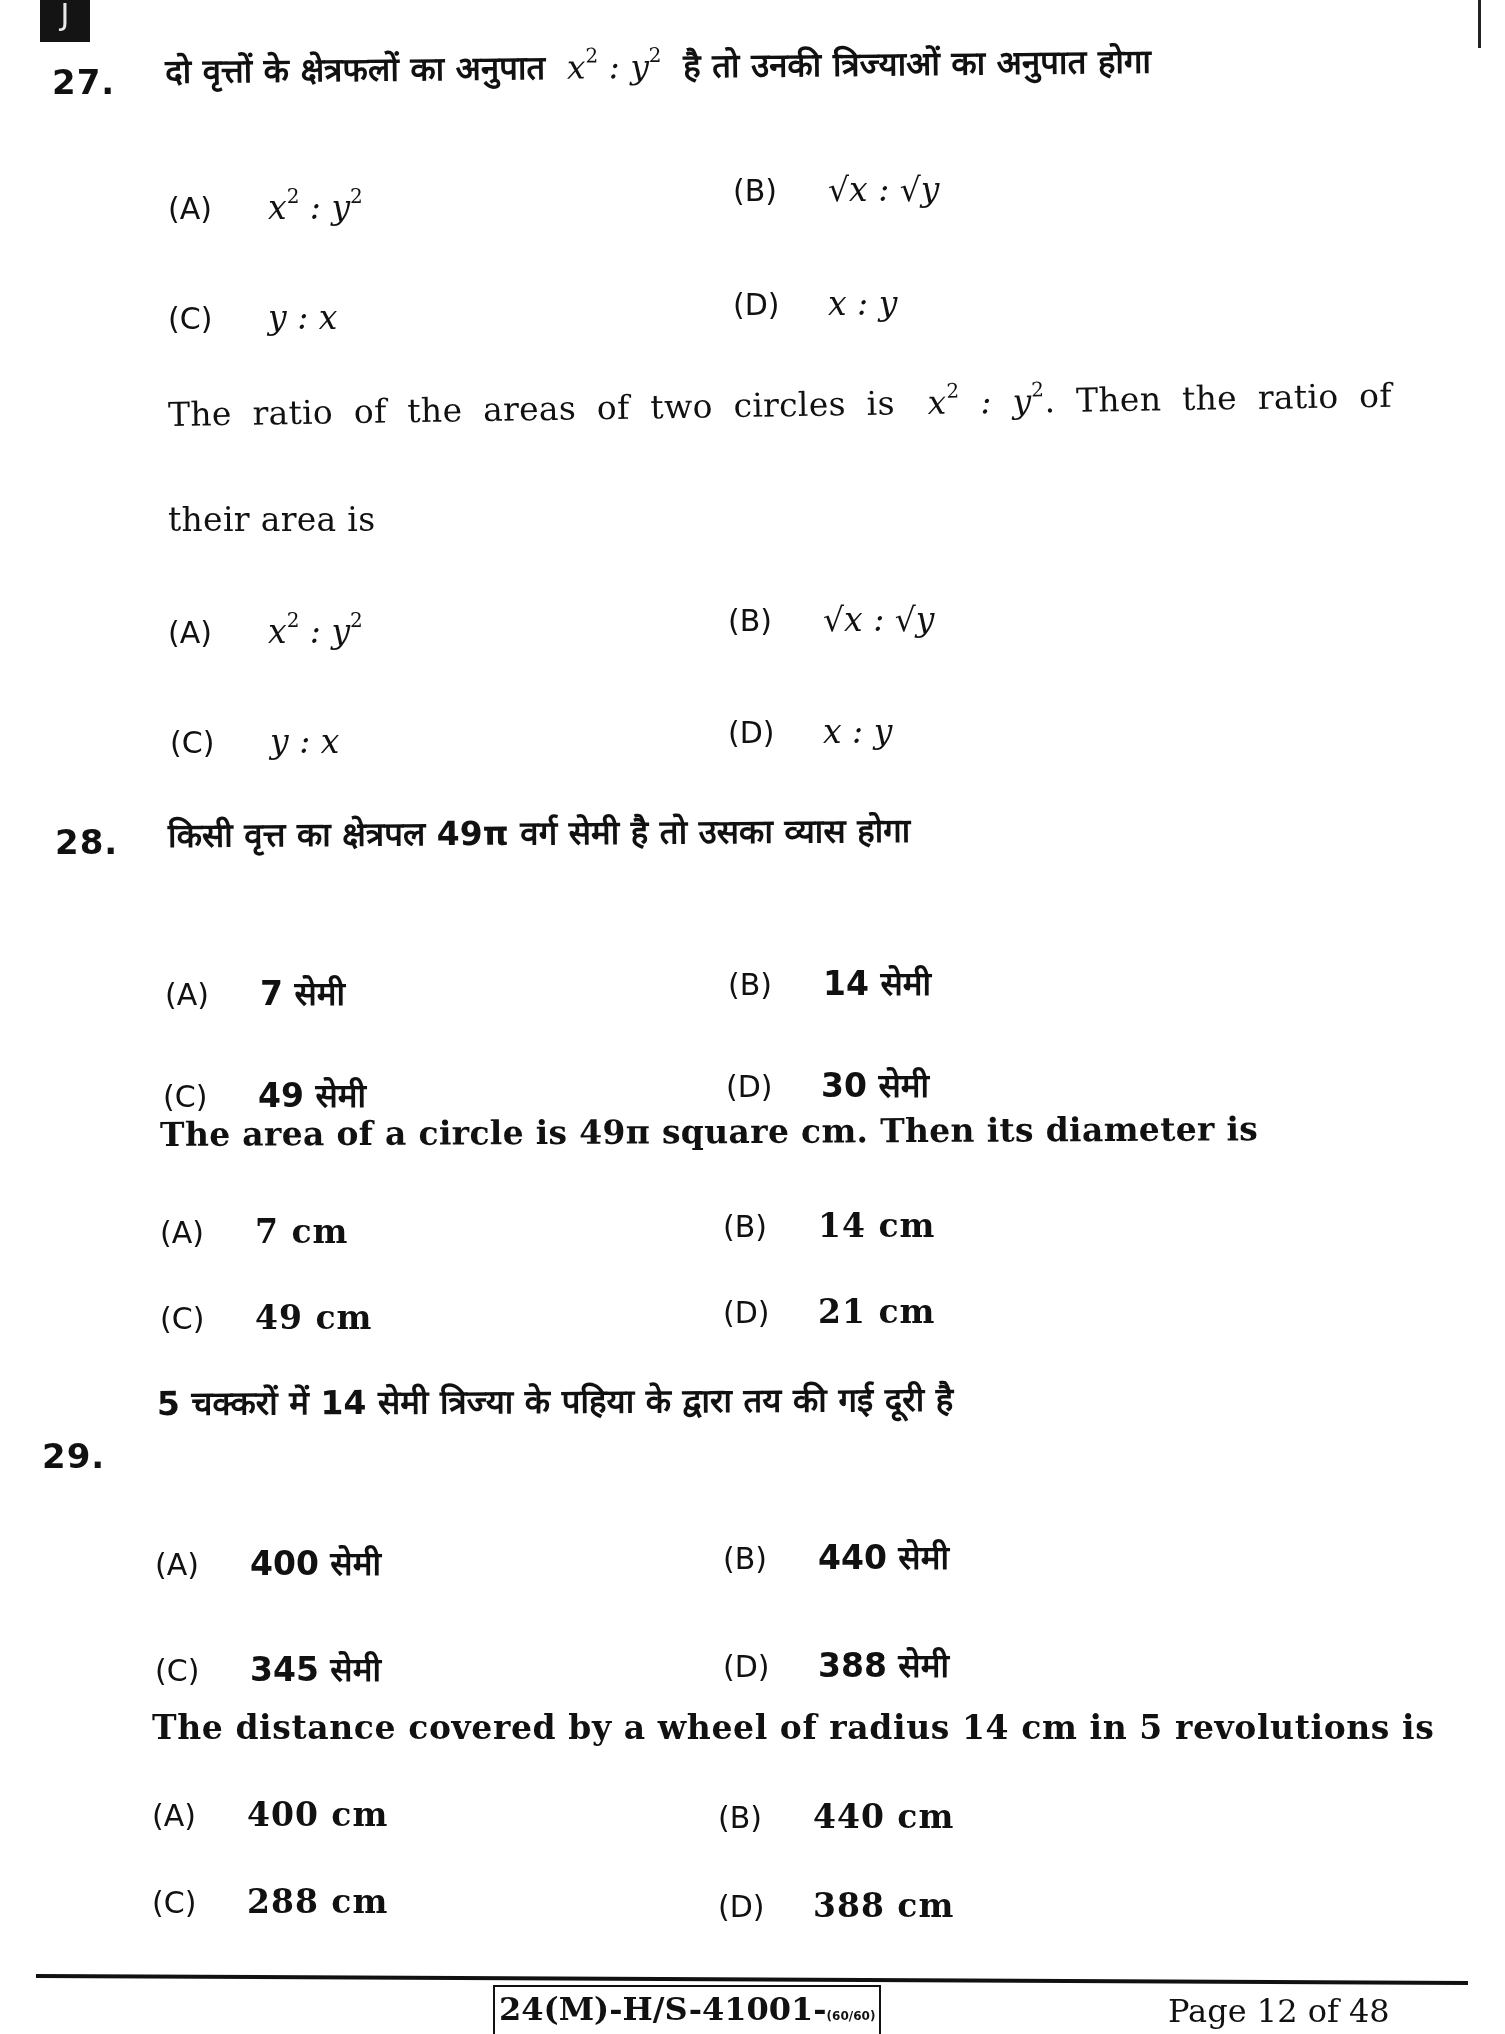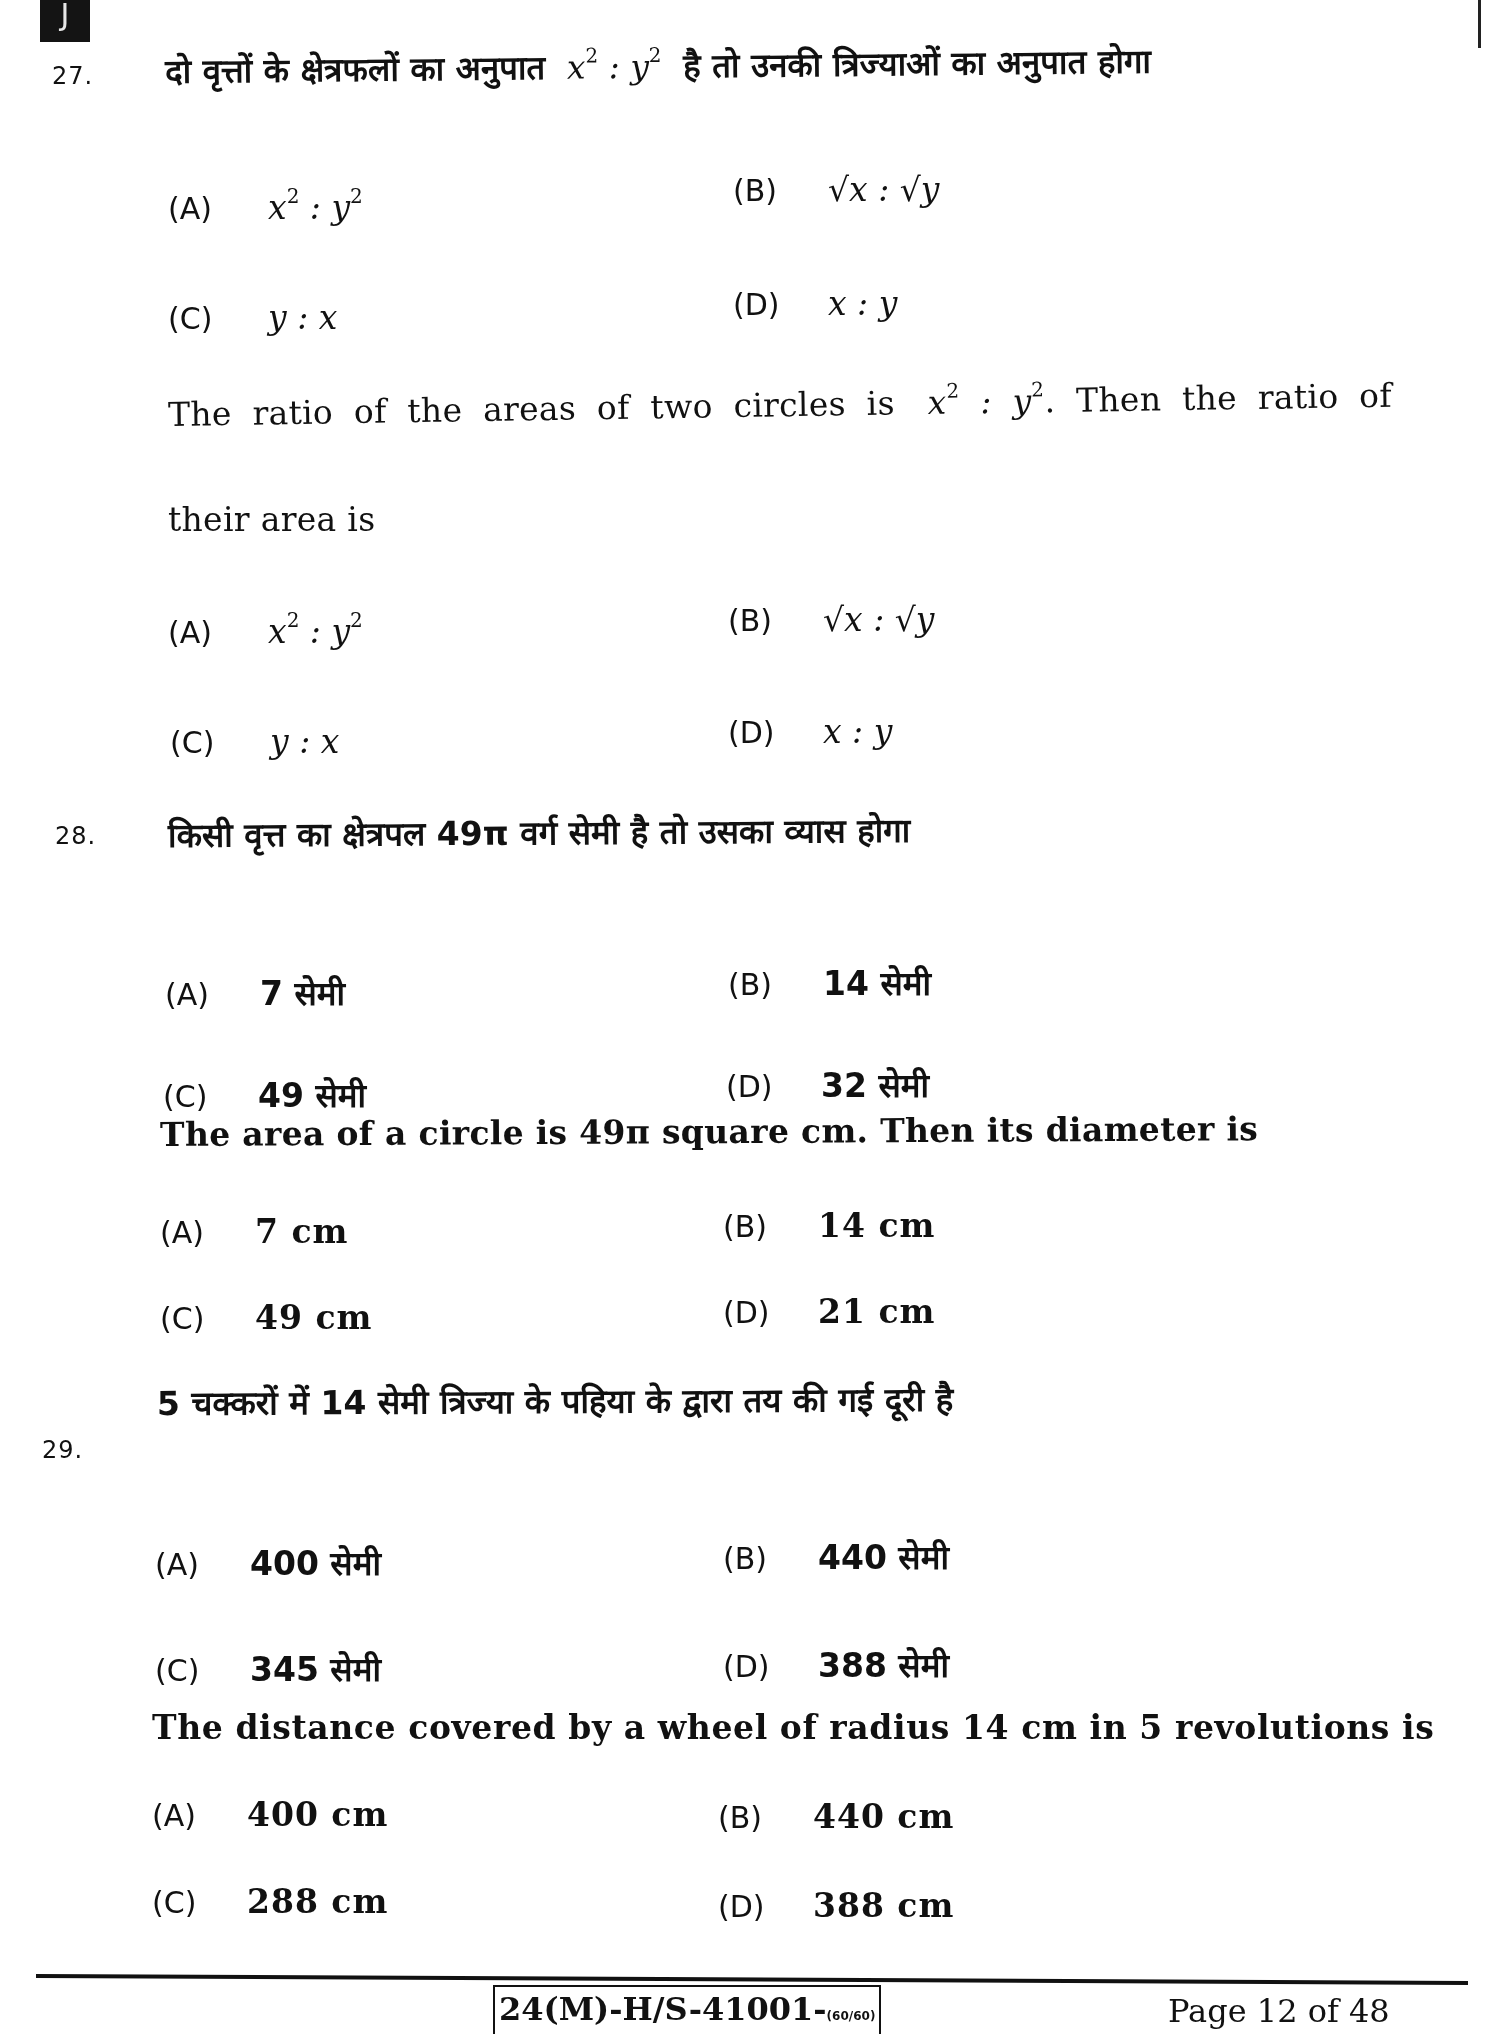--- a/index.html
+++ b/index.html
@@ -33,22 +33,22 @@
       position: absolute;
       left: 1478px;
       top: 0px;
       width: 3px;
       height: 48px;
       background: #222;
     }
     .qnum {
       position: absolute;
       font-family: "DejaVu Sans", sans-serif;
-      font-size: 24px;
-      font-weight: normal;
+      font-size: 34px;
+      font-weight: bold;
       letter-spacing: 1px;
     }
     .hindi-line {
       position: absolute;
       font-family: "DejaVu Sans", sans-serif;
       font-size: 33px;
       font-weight: bold;
       white-space: nowrap;
     }
     .eng-line {
@@ -199,21 +199,21 @@
 <div class="opt" style="left:728px; top:912px;">
   <span class="opt-label">(B)</span>
   <span class="opt-val val-hindi">14 सेमी</span>
 </div>
 <div class="opt" style="left:163px; top:1024px;">
   <span class="opt-label">(C)</span>
   <span class="opt-val val-hindi">49 सेमी</span>
 </div>
 <div class="opt" style="left:726px; top:1014px;">
   <span class="opt-label">(D)</span>
-  <span class="opt-val val-hindi">32 सेमी</span>
+  <span class="opt-val val-hindi">30 सेमी</span>
 </div>
 
 <div class="eng-line" style="left:160px; top:1115px; transform:rotate(-0.3deg); transform-origin:left;">The area of a circle is 49π square cm. Then its diameter is</div>
 
 <div class="opt" style="left:160px; top:1212px;">
   <span class="opt-label">(A)</span>
   <span class="opt-val val-eng">7 cm</span>
 </div>
 <div class="opt" style="left:723px; top:1206px;">
   <span class="opt-label">(B)</span>

